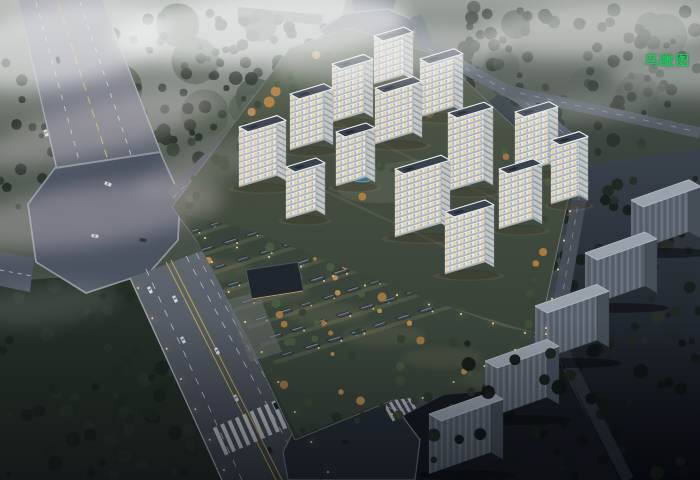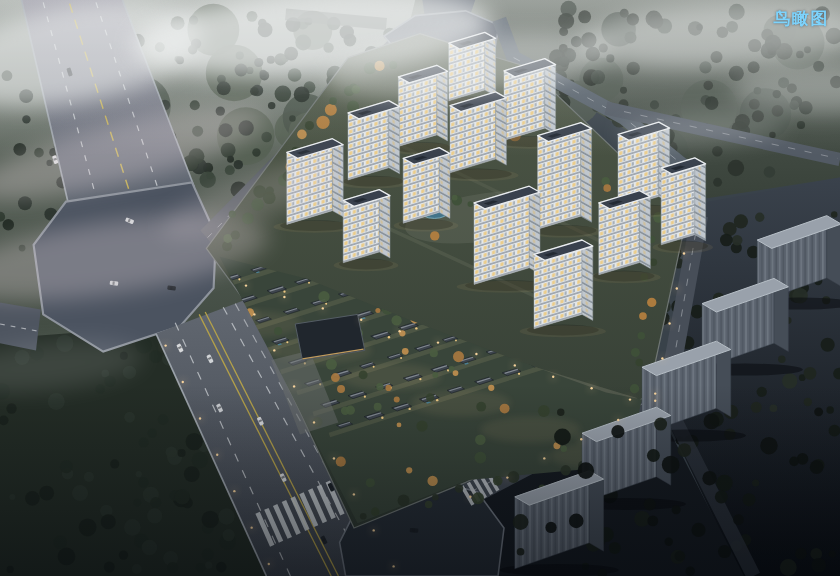--- a/index.html
+++ b/index.html
@@ -1661,14 +1661,14 @@
         <ellipse cx="390" cy="55" rx="120" ry="24" fill="#f1f3f3" opacity="0.4" filter="url(#fBlur)" transform="rotate(-6 390 55)"></ellipse>
         <ellipse cx="600" cy="30" rx="120" ry="26" fill="#f1f3f3" opacity="0.45" filter="url(#fBlur)" transform="rotate(-3 600 30)"></ellipse>
         <ellipse cx="685" cy="75" rx="75" ry="20" fill="#f1f3f3" opacity="0.3" filter="url(#fBlur)" transform="rotate(0 685 75)"></ellipse>
         <ellipse cx="100" cy="128" rx="125" ry="24" fill="#ecdfe3" opacity="0.3" filter="url(#fBlur)" transform="rotate(-14 100 128)"></ellipse>
         <ellipse cx="90" cy="215" rx="135" ry="30" fill="#e8dadf" opacity="0.3" filter="url(#fBlur)" transform="rotate(-8 90 215)"></ellipse>
         <ellipse cx="210" cy="165" rx="80" ry="18" fill="#e8dadf" opacity="0.2" filter="url(#fBlur)" transform="rotate(-20 210 165)"></ellipse>
         <ellipse cx="585" cy="108" rx="70" ry="14" fill="#f1f3f3" opacity="0.2" filter="url(#fBlur)" transform="rotate(-4 585 108)"></ellipse>
         <ellipse cx="40" cy="305" rx="80" ry="20" fill="#f1f3f3" opacity="0.12" filter="url(#fBlur)" transform="rotate(-6 40 305)"></ellipse>
       </g>
     </svg>
-  <div class="view-label" style="color: #7dd3fc;">鸟瞰图</div>
+  <div class="view-label" style="color: #22c55e; margin-top: 45px;">鸟瞰图</div>
 </div>
 
 </body></html>

